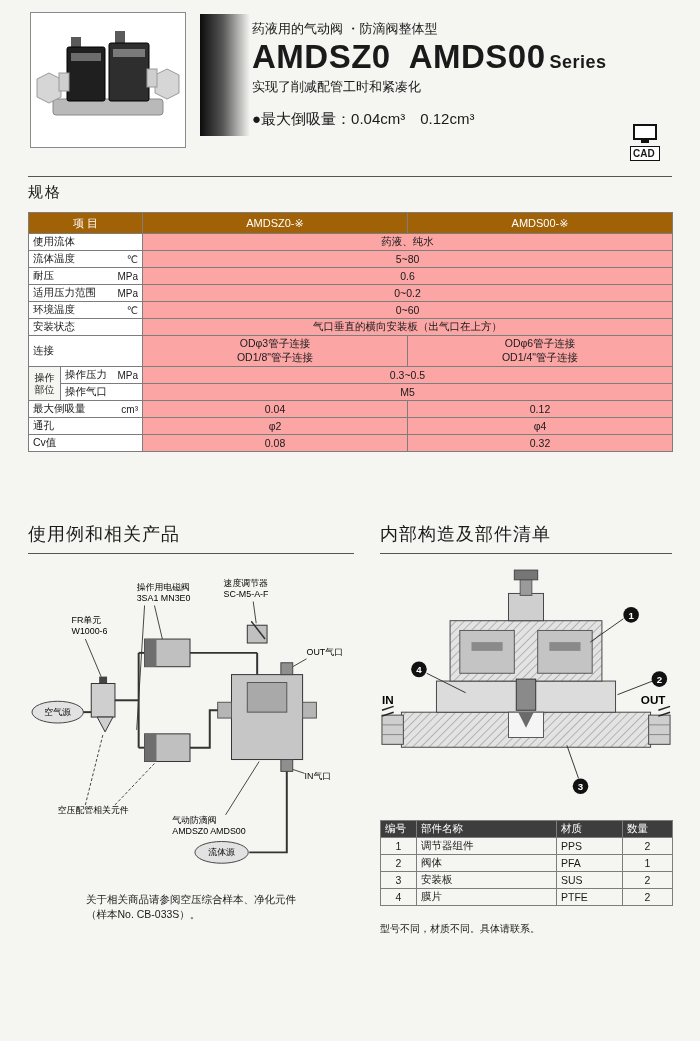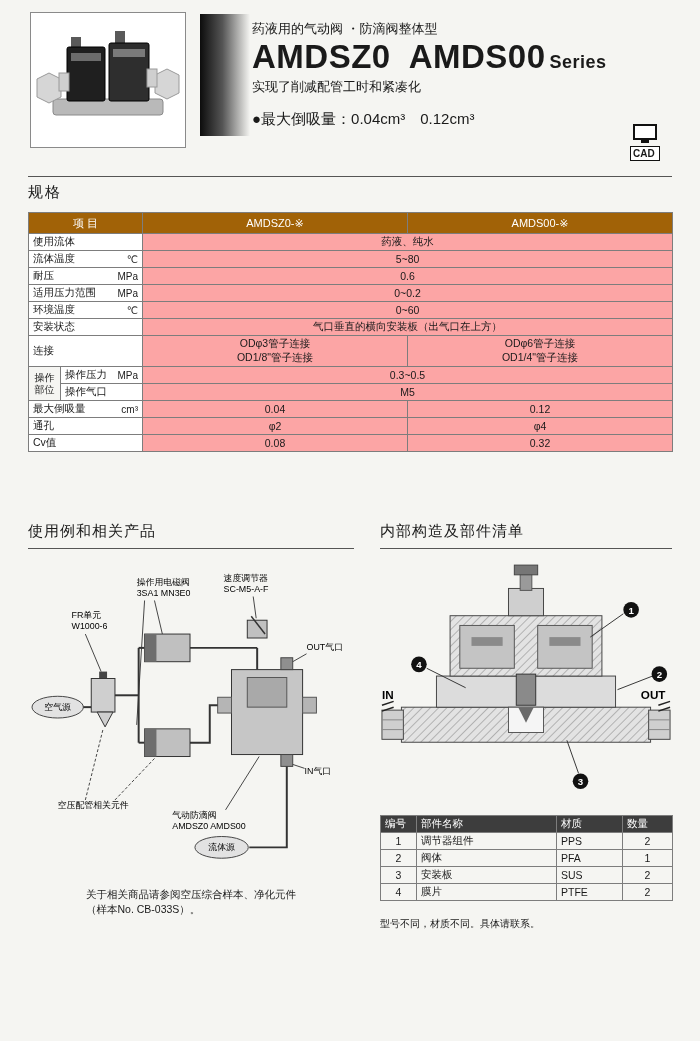--- a/index.html
+++ b/index.html
@@ -44,21 +44,21 @@
   td.item { text-align: left; background: #fff; }
   td.val { text-align: center; background: #fca5a5; }
   .cellflex { display: flex; justify-content: space-between; align-items: center; }
   .unit { font-size: 10px; }
   td.grp { font-size: 10px; text-align: center; padding: 1px 2px; line-height: 1.15; }
 
   
   .lower { display: flex; margin: 70px 28px 0 28px; gap: 26px; }
   .col-left { width: 326px; }
   .col-right { width: 292px; }
-  .sec-title { font-size: 15px; letter-spacing: 1px; border-bottom: 1px solid #555; padding-bottom: 7px; margin-bottom: 10px; }
+  .sec-title { font-size: 18px; letter-spacing: 1px; border-bottom: 1px solid #555; padding-bottom: 7px; margin-bottom: 10px; }
   .diagram-note { font-size: 10.5px; margin-left: 58px; margin-top: 6px; line-height: 1.4; }
 
   svg text { font-family: "Liberation Sans", "DejaVu Sans", sans-serif; }
 
   
   table.parts { border-collapse: collapse; width: 292px; font-size: 10.5px; margin-top: 14px; table-layout: fixed; }
   table.parts th, table.parts td { border: 1px solid #7d7d7d; padding: 1px 4px; height: 16px; }
   table.parts thead th { background: #3d3d3d; color: #fff; font-weight: normal; text-align: left; }
   table.parts td.c { text-align: center; }
   .parts-foot { font-size: 10px; margin-top: 16px; }

